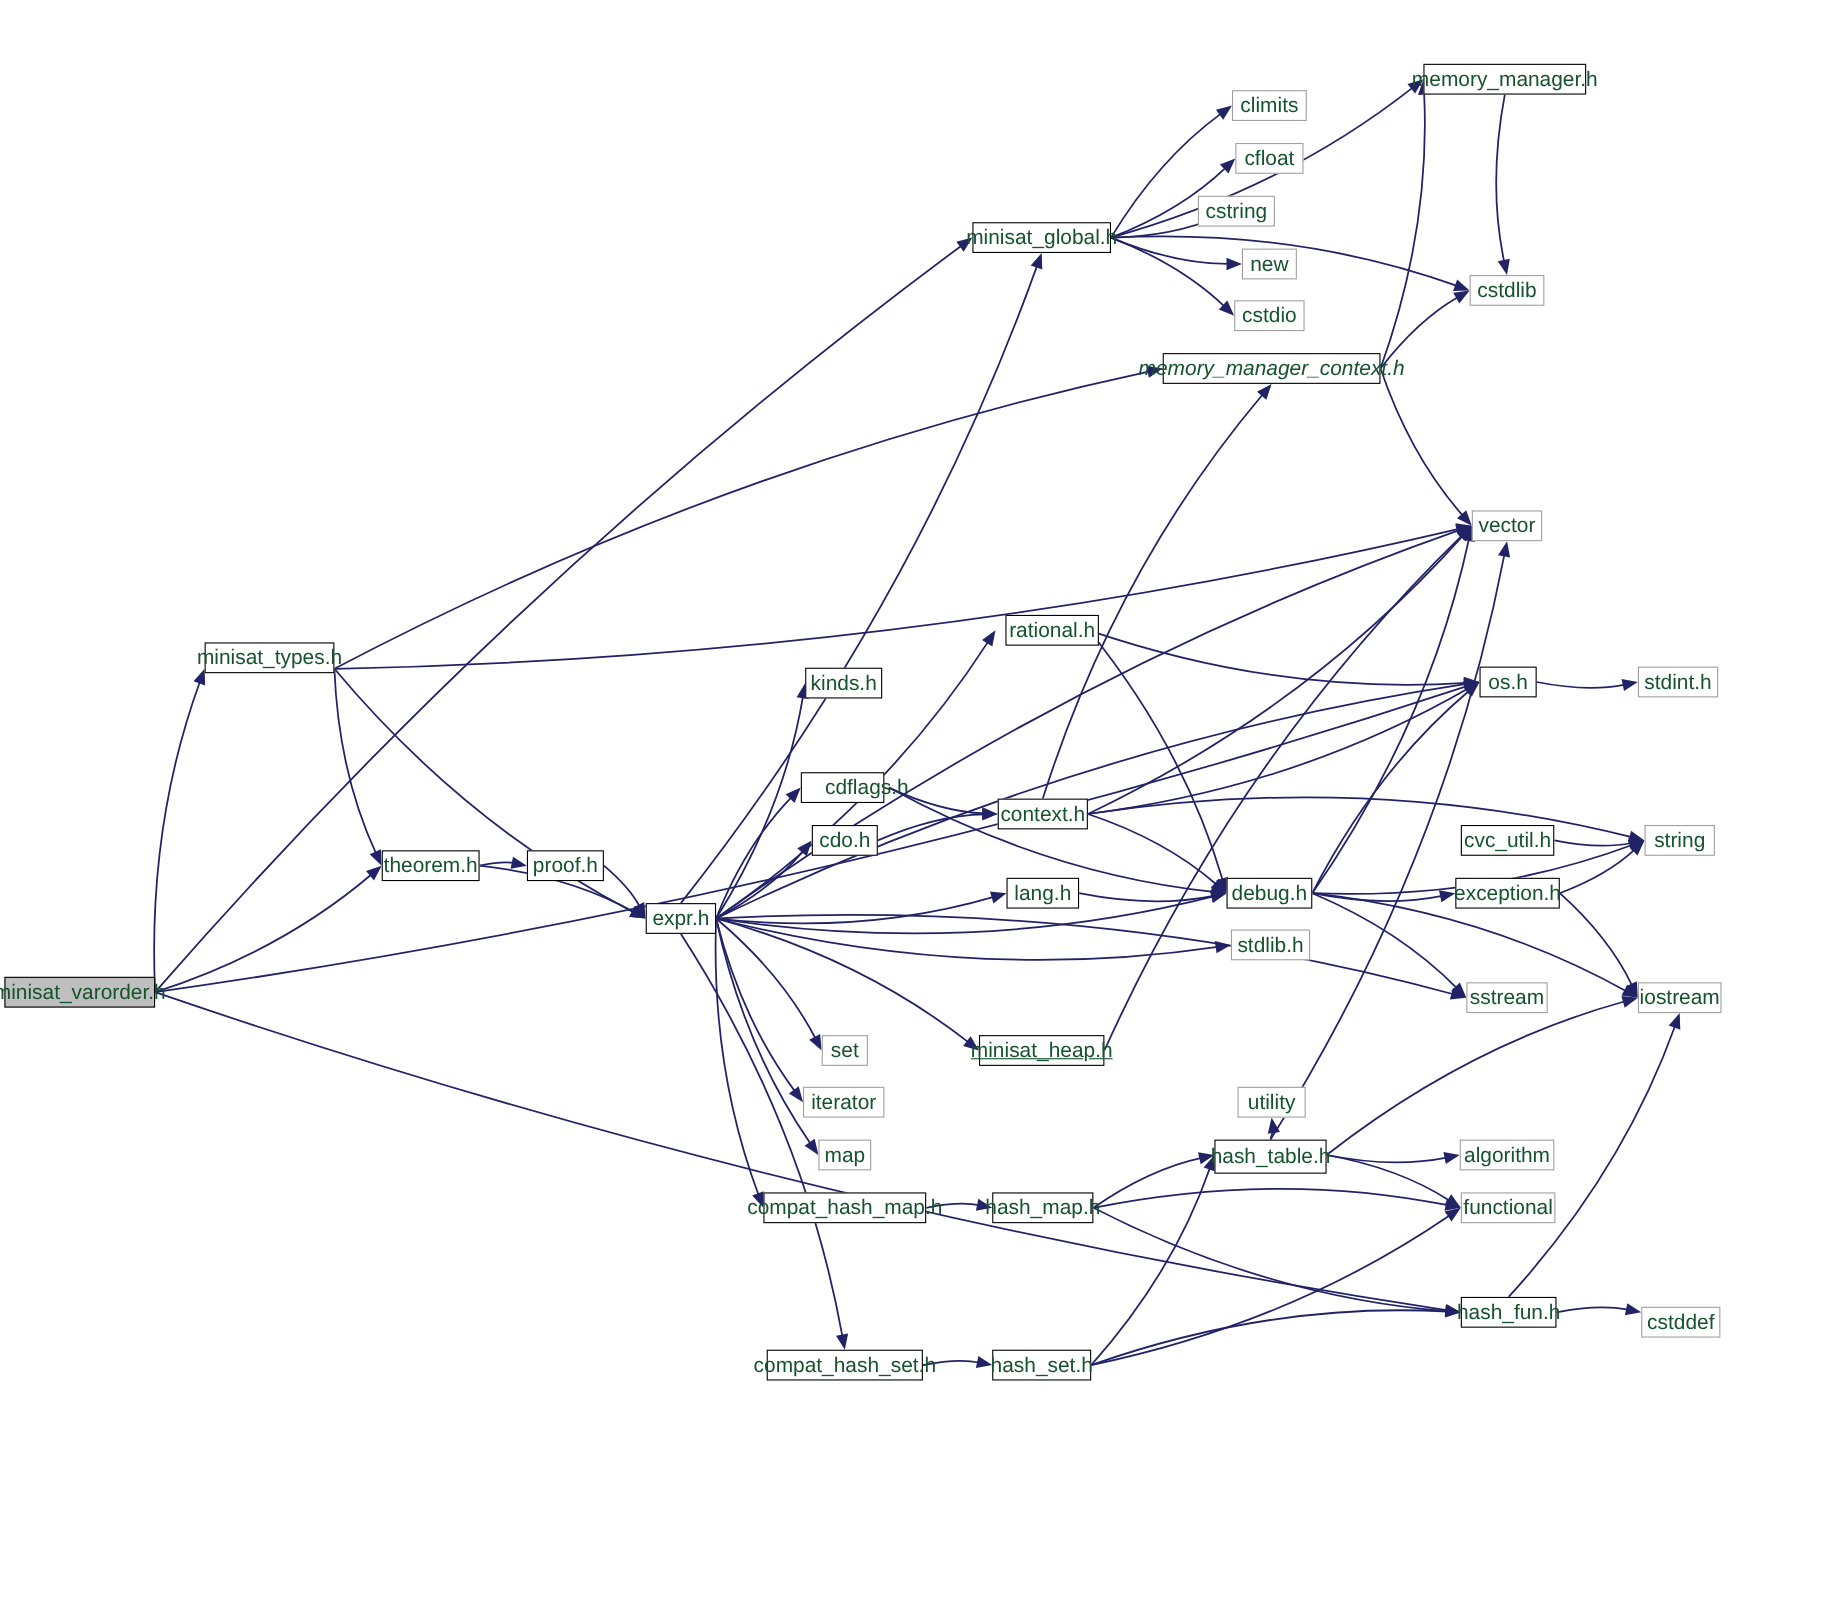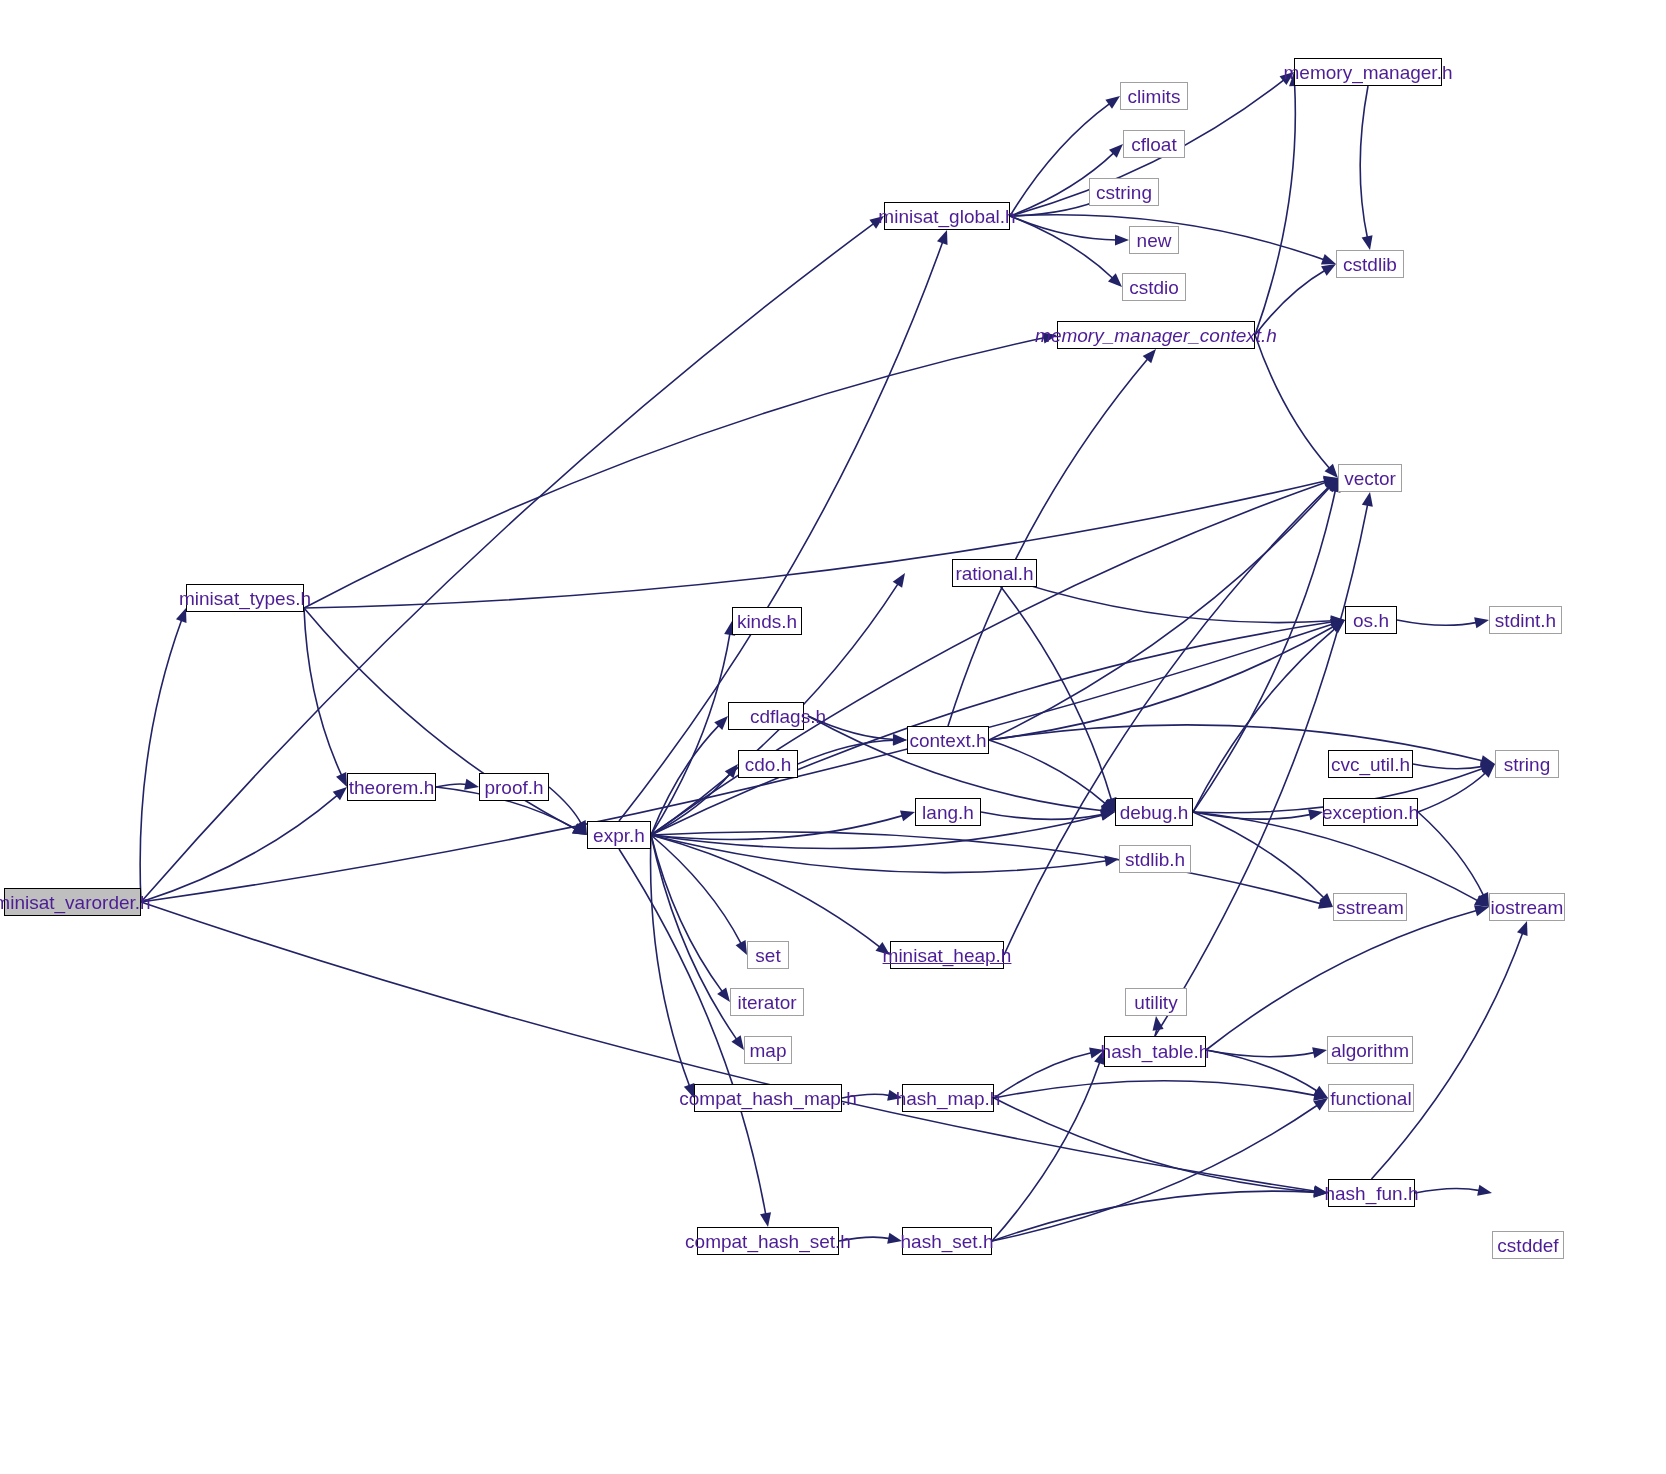--- a/index.html
+++ b/index.html
@@ -22,21 +22,21 @@
     overflow: visible;
   }
   .node {
     position: absolute;
     box-sizing: border-box;
     display: flex;
     align-items: center;
     justify-content: center;
     font-size: 19px;
     line-height: 1;
-    color: #4c1d95;
+    color: #14532d;
     background: #ffffff;
     white-space: nowrap;
     letter-spacing: 0px;
   }
   .node.hdr {
     border: 1px solid #000000;
   }
   .node.sys {
     border: 1px solid #a0a0a0;
   }
@@ -224,21 +224,21 @@
       <div class="node hdr" style="left: 884px; top: 202px; width: 126px; height: 28px;">minisat_global.h</div>
       <div class="node sys" style="left: 1120px; top: 82px; width: 68px; height: 28px;">climits</div>
       <div class="node sys" style="left: 1123px; top: 130px; width: 62px; height: 28px;">cfloat</div>
       <div class="node sys" style="left: 1089px; top: 178px; width: 70px; height: 28px;">cstring</div>
       <div class="node sys" style="left: 1129px; top: 226px; width: 50px; height: 28px;">new</div>
       <div class="node sys" style="left: 1122px; top: 273px; width: 64px; height: 28px;">cstdio</div>
       <div class="node hdr" style="left: 1294px; top: 58px; width: 148px; height: 28px;">memory_manager.h</div>
       <div class="node sys" style="left: 1336px; top: 250px; width: 68px; height: 28px;">cstdlib</div>
       <div class="node hdr" style="left: 1057px; top: 321px; width: 198px; height: 28px; font-style: italic;">memory_manager_context.h</div>
       <div class="node sys" style="left: 1338px; top: 464px; width: 64px; height: 28px;">vector</div>
-      <div class="node hdr" style="left: 952px; top: 559px; width: 85px; height: 28px; text-align: right;">rational.h</div>
+      <div class="node hdr" style="left: 914px; top: 559px; width: 85px; height: 28px; text-align: right;">rational.h</div>
       <div class="node hdr" style="left: 732px; top: 607px; width: 70px; height: 28px;">kinds.h</div>
       <div class="node hdr" style="left: 1345px; top: 606px; width: 52px; height: 28px;">os.h</div>
       <div class="node sys" style="left: 1489px; top: 606px; width: 73px; height: 28px;">stdint.h</div>
       <div class="node hdr" style="left: 728px; top: 702px; width: 76px; height: 28px; padding-left: 44px;">cdflags.h</div>
       <div class="node hdr" style="left: 907px; top: 726px; width: 82px; height: 28px;">context.h</div>
       <div class="node hdr" style="left: 1328px; top: 750px; width: 85px; height: 28px; text-align: center;">cvc_util.h</div>
       <div class="node sys" style="left: 1495px; top: 750px; width: 64px; height: 28px;">string</div>
       <div class="node hdr" style="left: 738px; top: 750px; width: 60px; height: 28px;">cdo.h</div>
       <div class="node hdr" style="left: 915px; top: 798px; width: 66px; height: 28px;">lang.h</div>
       <div class="node hdr" style="left: 1115px; top: 798px; width: 78px; height: 28px;">debug.h</div>
@@ -250,17 +250,17 @@
       <div class="node hdr" style="left: 890px; top: 941px; width: 114px; height: 28px; text-decoration: underline;">minisat_heap.h</div>
       <div class="node sys" style="left: 730px; top: 988px; width: 74px; height: 28px;">iterator</div>
       <div class="node sys" style="left: 1125px; top: 988px; width: 62px; height: 28px;">utility</div>
       <div class="node sys" style="left: 744px; top: 1036px; width: 48px; height: 28px;">map</div>
       <div class="node hdr" style="left: 1104px; top: 1036px; width: 102px; height: 31px;">hash_table.h</div>
       <div class="node sys" style="left: 1327px; top: 1036px; width: 86px; height: 28px;">algorithm</div>
       <div class="node hdr" style="left: 694px; top: 1084px; width: 148px; height: 28px;">compat_hash_map.h</div>
       <div class="node hdr" style="left: 902px; top: 1084px; width: 92px; height: 28px;">hash_map.h</div>
       <div class="node sys" style="left: 1328px; top: 1084px; width: 86px; height: 28px;">functional</div>
       <div class="node hdr" style="left: 1328px; top: 1179px; width: 87px; height: 28px;">hash_fun.h</div>
-      <div class="node sys" style="left: 1492px; top: 1231px; width: 72px; height: 28px; text-align: center;">cstddef</div>
+      <div class="node sys" style="left: 1492px; top: 1188px; width: 72px; height: 28px; text-align: center;">cstddef</div>
       <div class="node hdr" style="left: 697px; top: 1227px; width: 142px; height: 28px;">compat_hash_set.h</div>
       <div class="node hdr" style="left: 902px; top: 1227px; width: 90px; height: 28px;">hash_set.h</div>
     </div>
 </div>
 
 </body></html>

